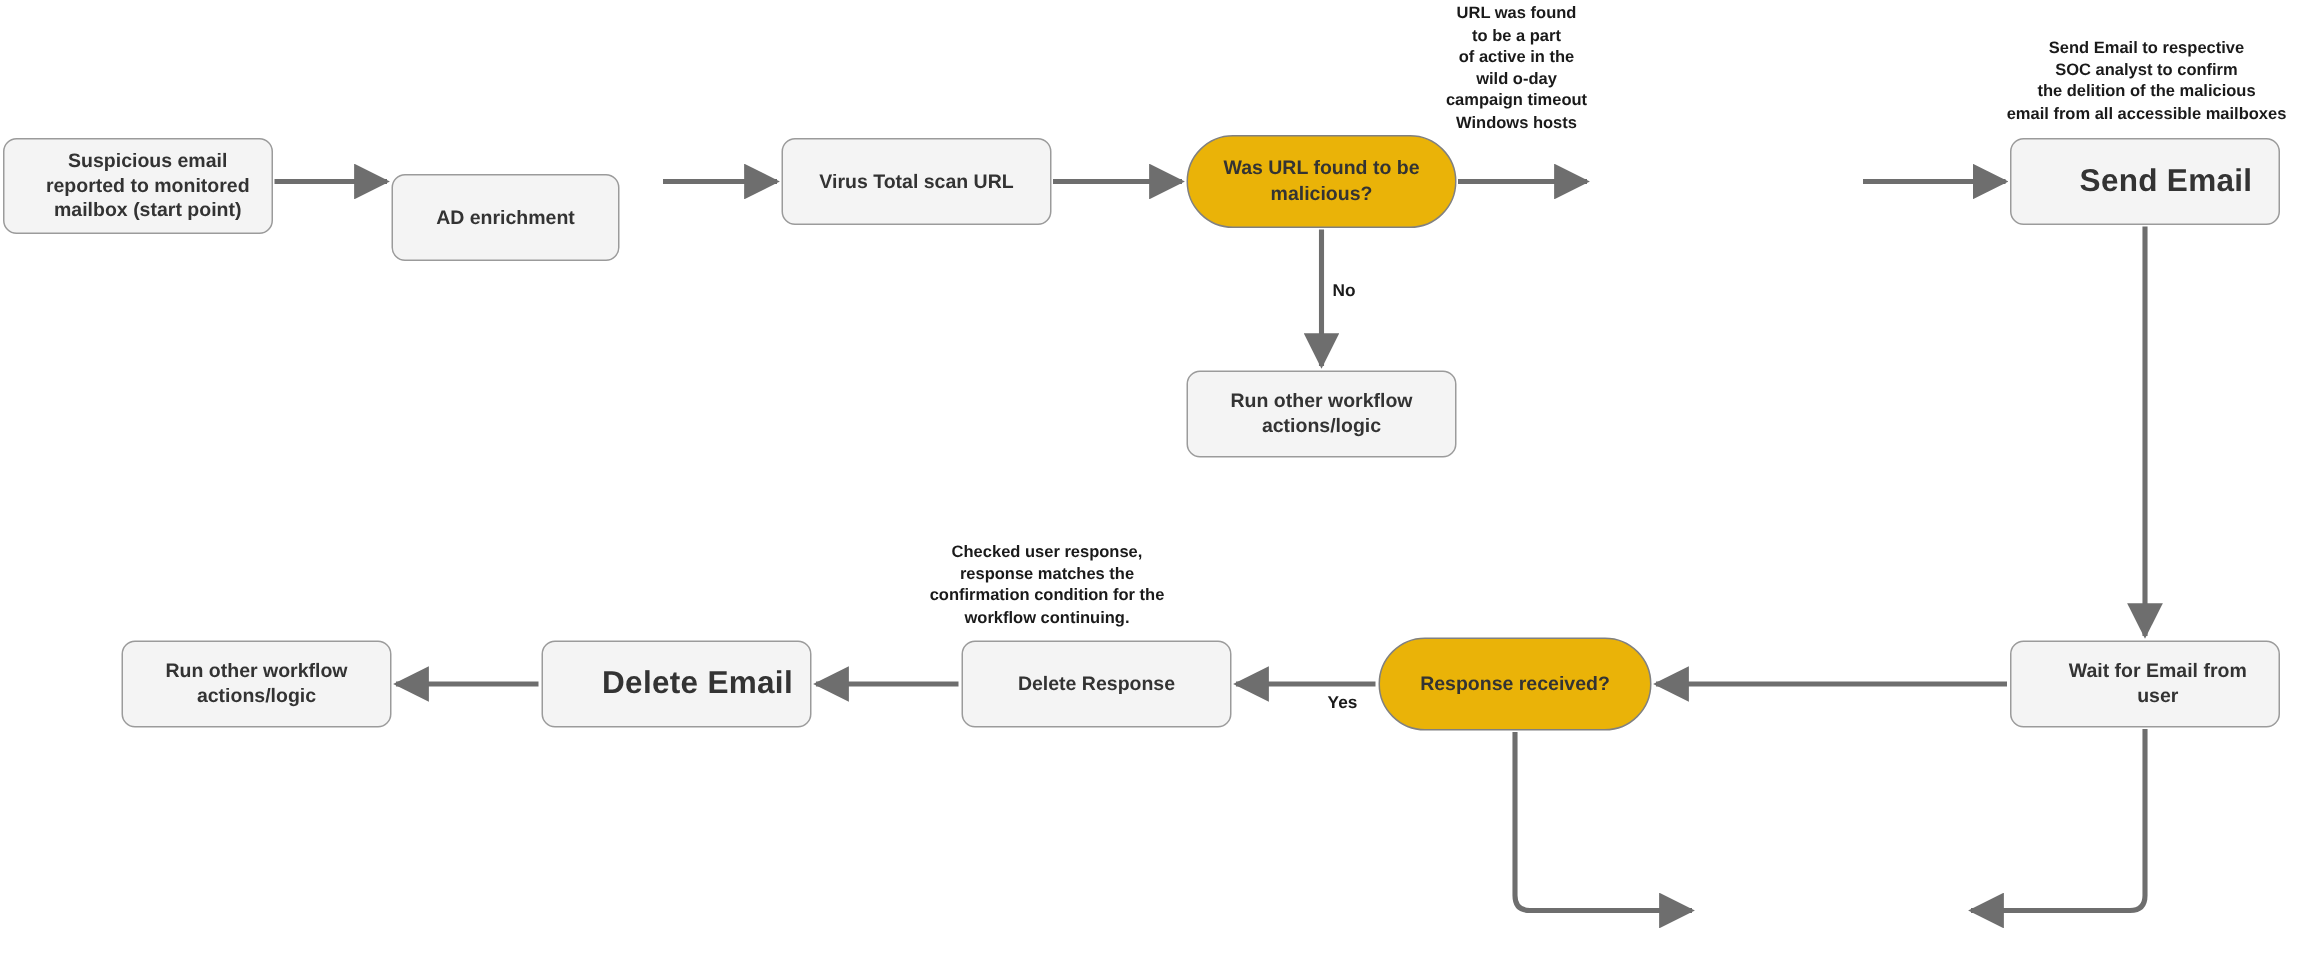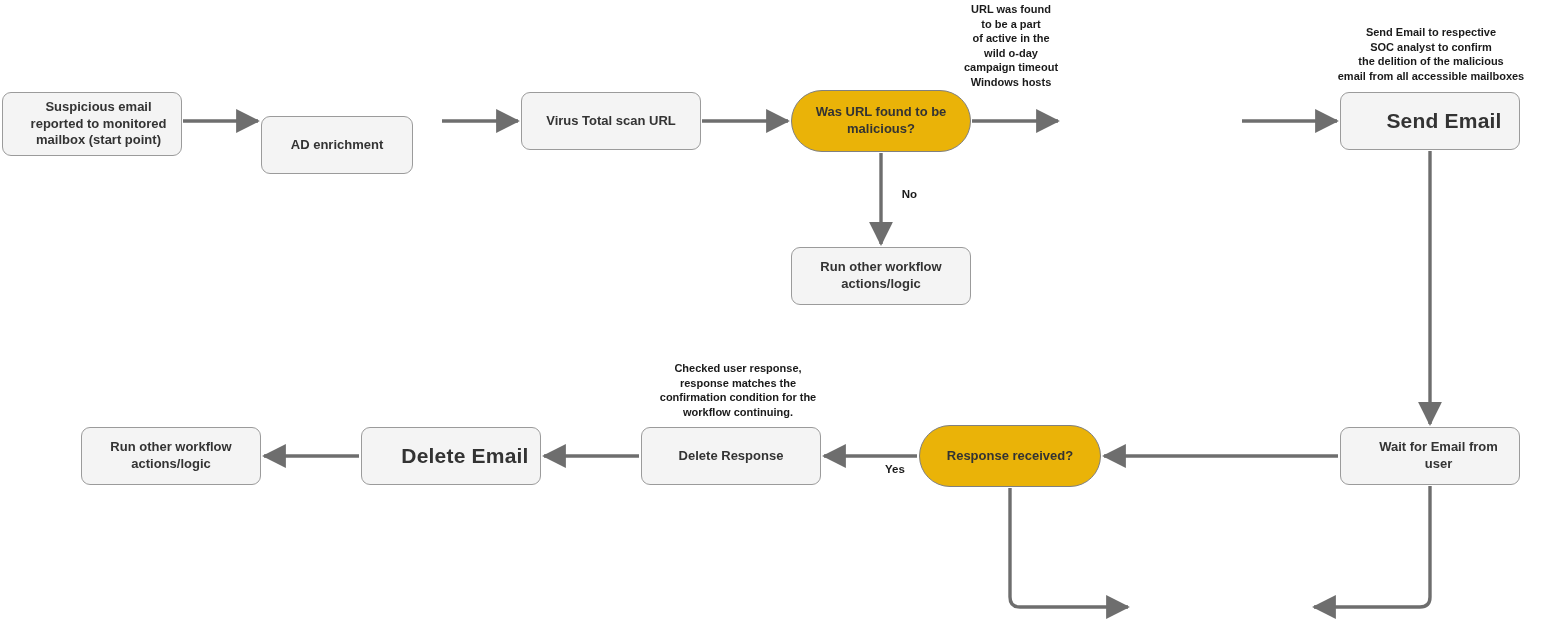--- a/index.html
+++ b/index.html
@@ -119,27 +119,27 @@
   <div class="node" style="left:81px;top:427px;width:180px;height:58px;">Run other workflow actions/logic</div>
 
 
   <div class="edge-label small" style="left:931px;top:2px;width:160px;">URL was found
 to be a part
 of active in the
 wild o-day
 campaign timeout
 Windows hosts</div>
 
-  <div class="edge-label" style="left:875px;top:187px;width:42px;text-align:right;">No</div>
+  <div class="edge-label" style="left:875px;top:187px;width:42px;">No</div>
 
   <div class="edge-label small" style="left:1320px;top:25px;width:222px;">Send Email to respective
 SOC analyst to confirm
 the delition of the malicious
 email from all accessible mailboxes</div>
 
-  <div class="edge-label small" style="left:632px;top:361px;width:212px;">Checked user response,
+  <div class="edge-label small" style="left:592px;top:361px;width:212px;">Checked user response,
 response matches the
 confirmation condition for the
 workflow continuing.</div>
 
   <div class="edge-label" style="left:873px;top:437px;width:44px;margin-top:25px;">Yes</div>
 
 </div>
 
 </body></html>

